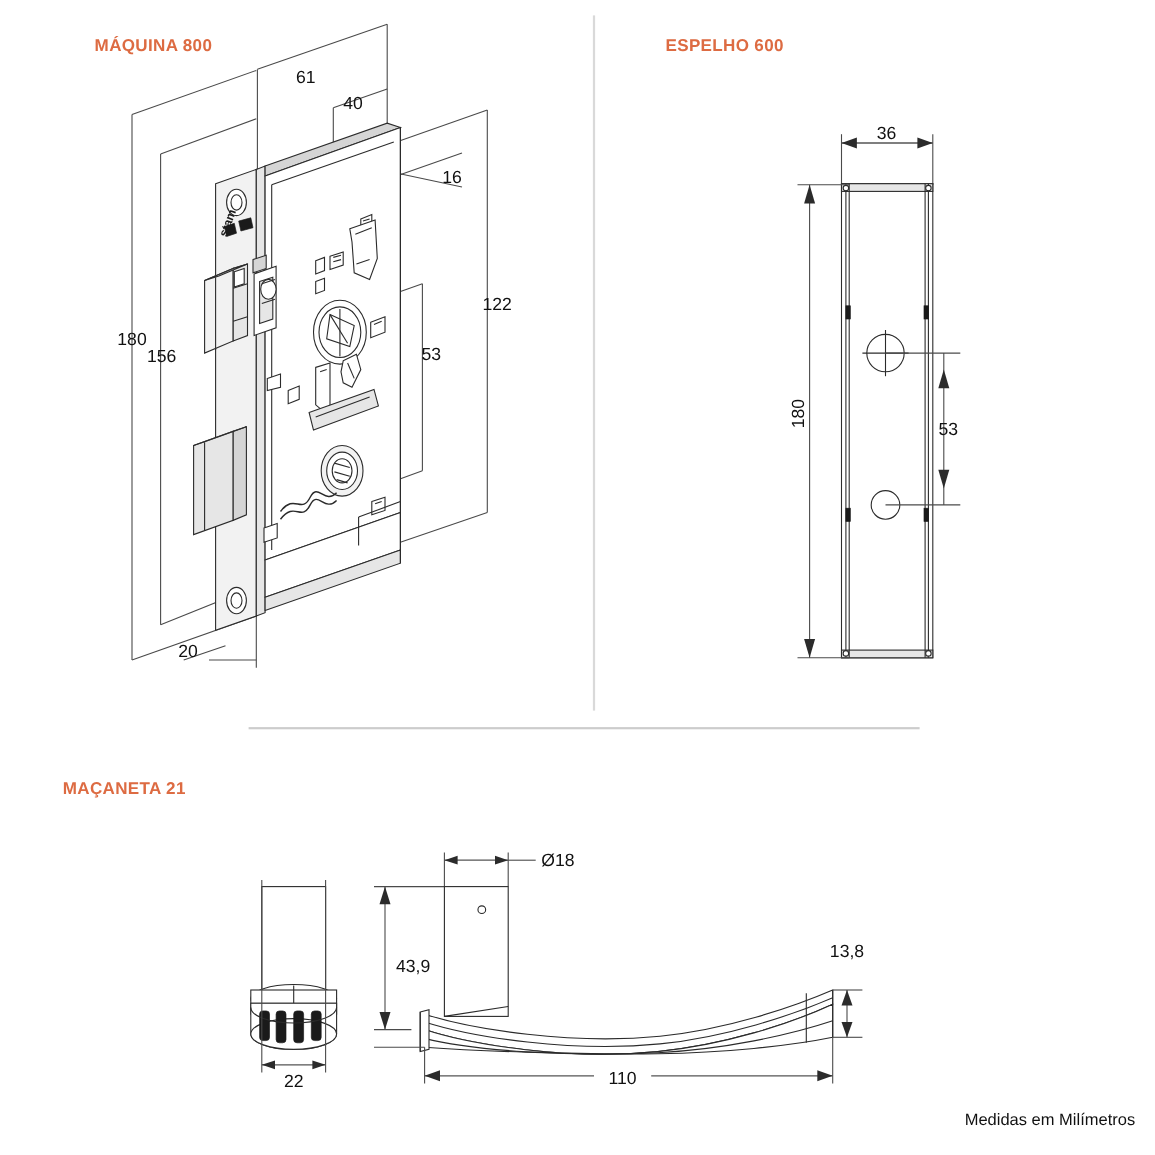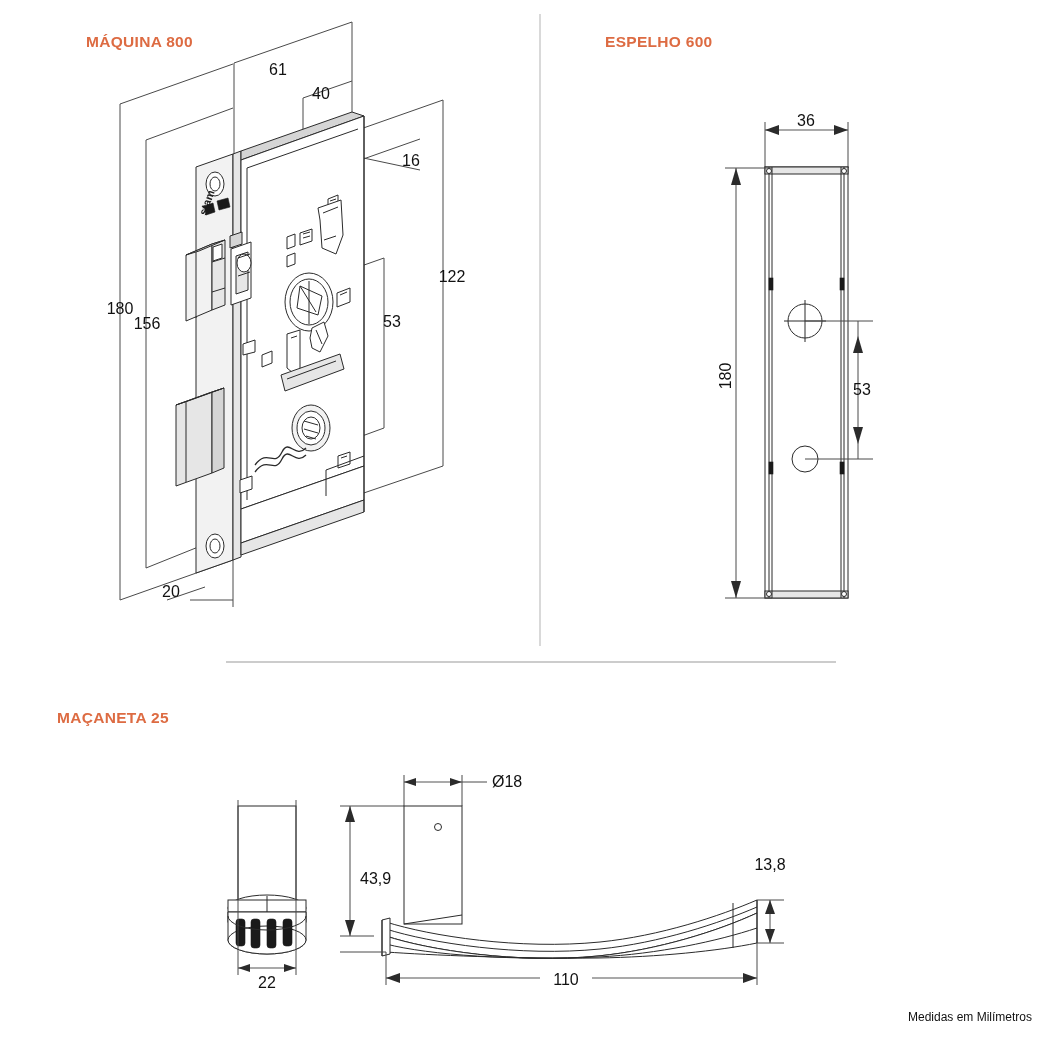--- a/index.html
+++ b/index.html
@@ -32,21 +32,21 @@
   }
   #title-maquina { left: 86px; top: 33px; }
   #title-espelho { left: 605px; top: 33px; }
   #title-macaneta { left: 57px; top: 709px; }
 
   .footer-note {
     position: absolute;
     right: 18px;
     top: 1010px;
     font-family: "Liberation Sans", sans-serif;
-    font-size: 12px;
+    font-size: 15px;
     color: #111111;
     white-space: nowrap;
   }
 
   .divider-v {
     position: absolute;
     left: 539px;
     top: 14px;
     width: 2px;
     height: 632px;
@@ -86,21 +86,21 @@
 </style>
 </head>
 <body>
 
 <div class="sheet">
 
   <div class="section-title" id="title-maquina">MÁQUINA 800</div>
 
   <div class="section-title" id="title-espelho">ESPELHO 600</div>
 
-  <div class="section-title" id="title-macaneta">MAÇANETA 25</div>
+  <div class="section-title" id="title-macaneta">MAÇANETA 21</div>
 
   <div class="divider-v"></div>
   <div class="divider-h"></div>
 
   <div class="footer-note">Medidas em Milímetros</div>
 
   <svg class="draw" viewBox="0 0 1050 1050">
 
     <g>
 

